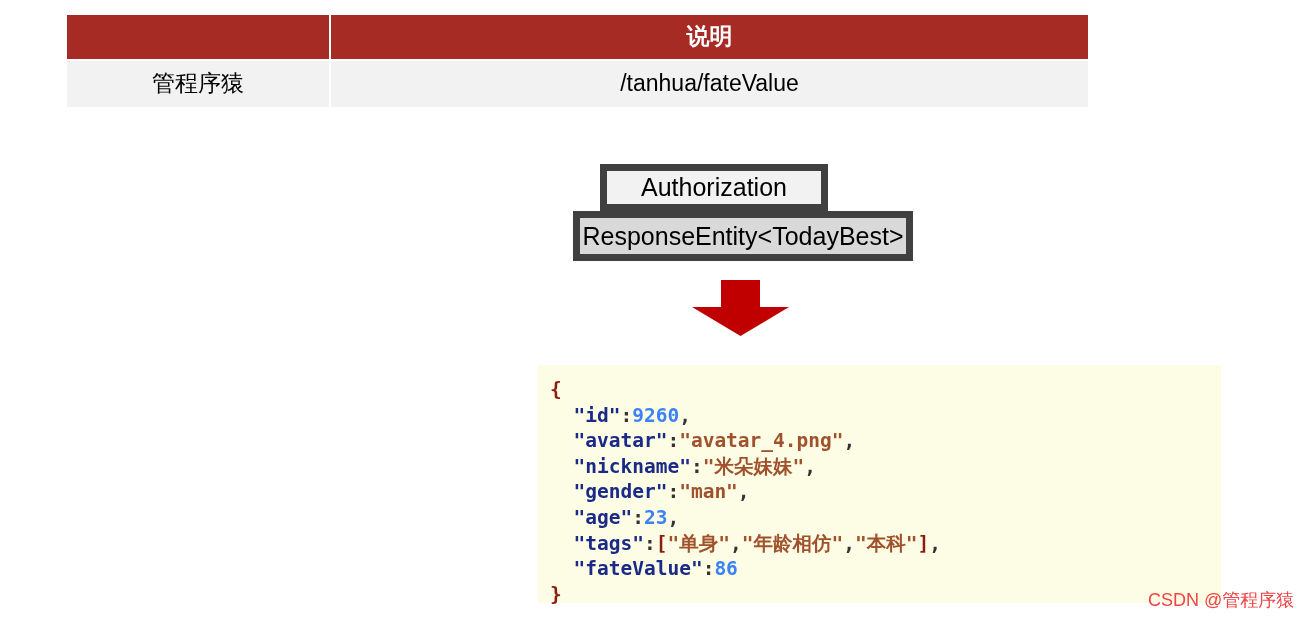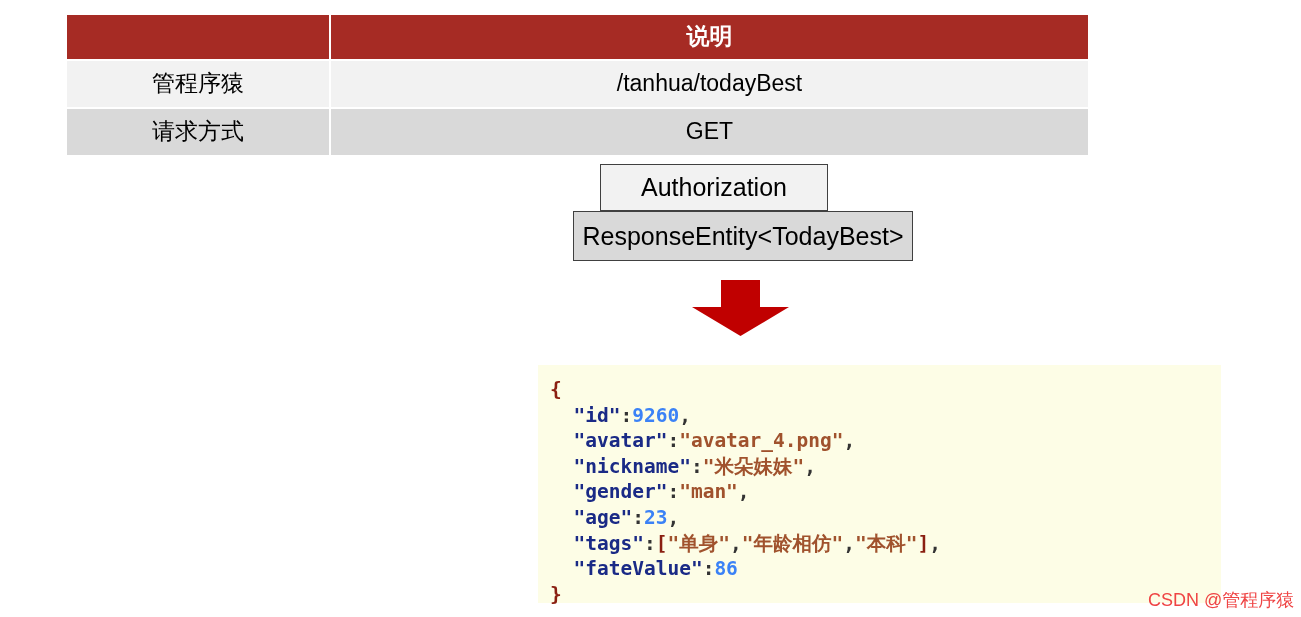--- a/index.html
+++ b/index.html
@@ -43,21 +43,21 @@
     font-weight: bold;
     height: 44px !important;
     margin-left: 11px;
   }
   .row-light td { background: #f2f2f2; }
   .row-dark  td { background: #d9d9d9; }
 
   
   .callout {
     position: absolute;
-    border: 1px solid #404040;
+    border: 7px solid #404040;
     box-sizing: border-box;
     display: flex;
     align-items: center;
     justify-content: center;
     font-size: 25px;
     color: #000000;
     white-space: nowrap;
   }
   #callout-auth {
     left: 600px;
@@ -124,25 +124,21 @@
     <col class="col-label">
     <col class="col-value">
   </colgroup>
   <tbody>
     <tr>
       <td class="hdr-cell"></td>
       <td class="hdr-cell">说明</td>
     </tr>
     <tr class="row-light">
       <td>管程序猿</td>
-      <td>/tanhua/todayBest</td>
-    </tr>
-    <tr class="row-dark">
-      <td>请求方式</td>
-      <td>GET</td>
+      <td>/tanhua/fateValue</td>
     </tr>
   </tbody>
 </table>
 
 <div class="callout" id="callout-auth">Authorization</div>
 
 <div class="callout" id="callout-response">ResponseEntity&lt;TodayBest&gt;</div>
 
 <div id="down-arrow">
   <svg width="97" height="56" viewBox="0 0 97 56" xmlns="http://www.w3.org/2000/svg">

